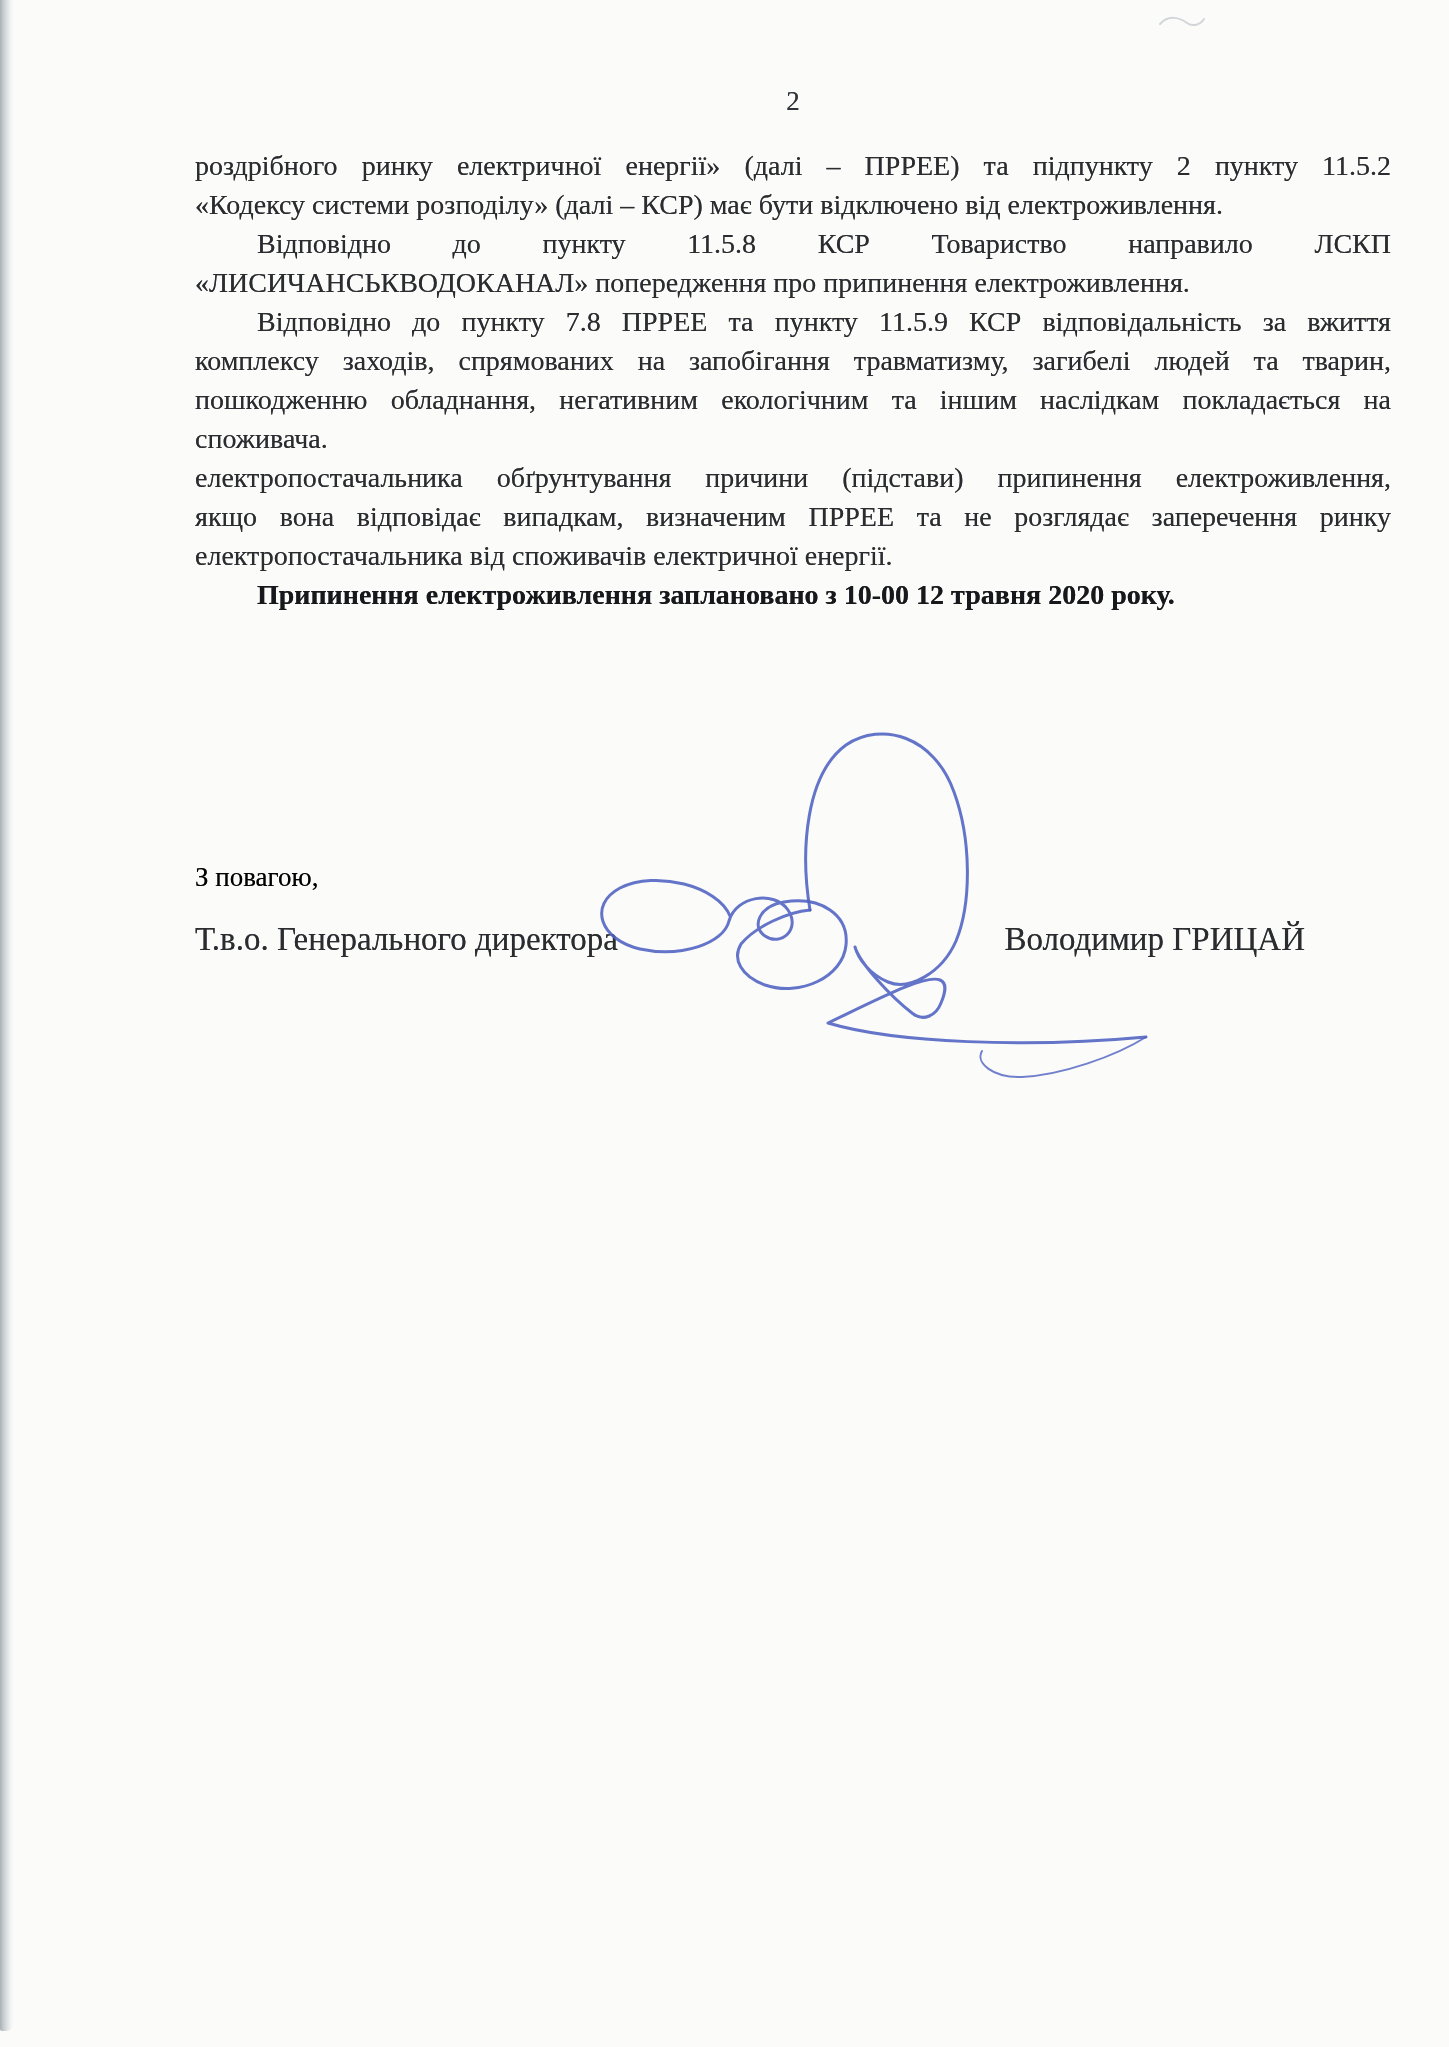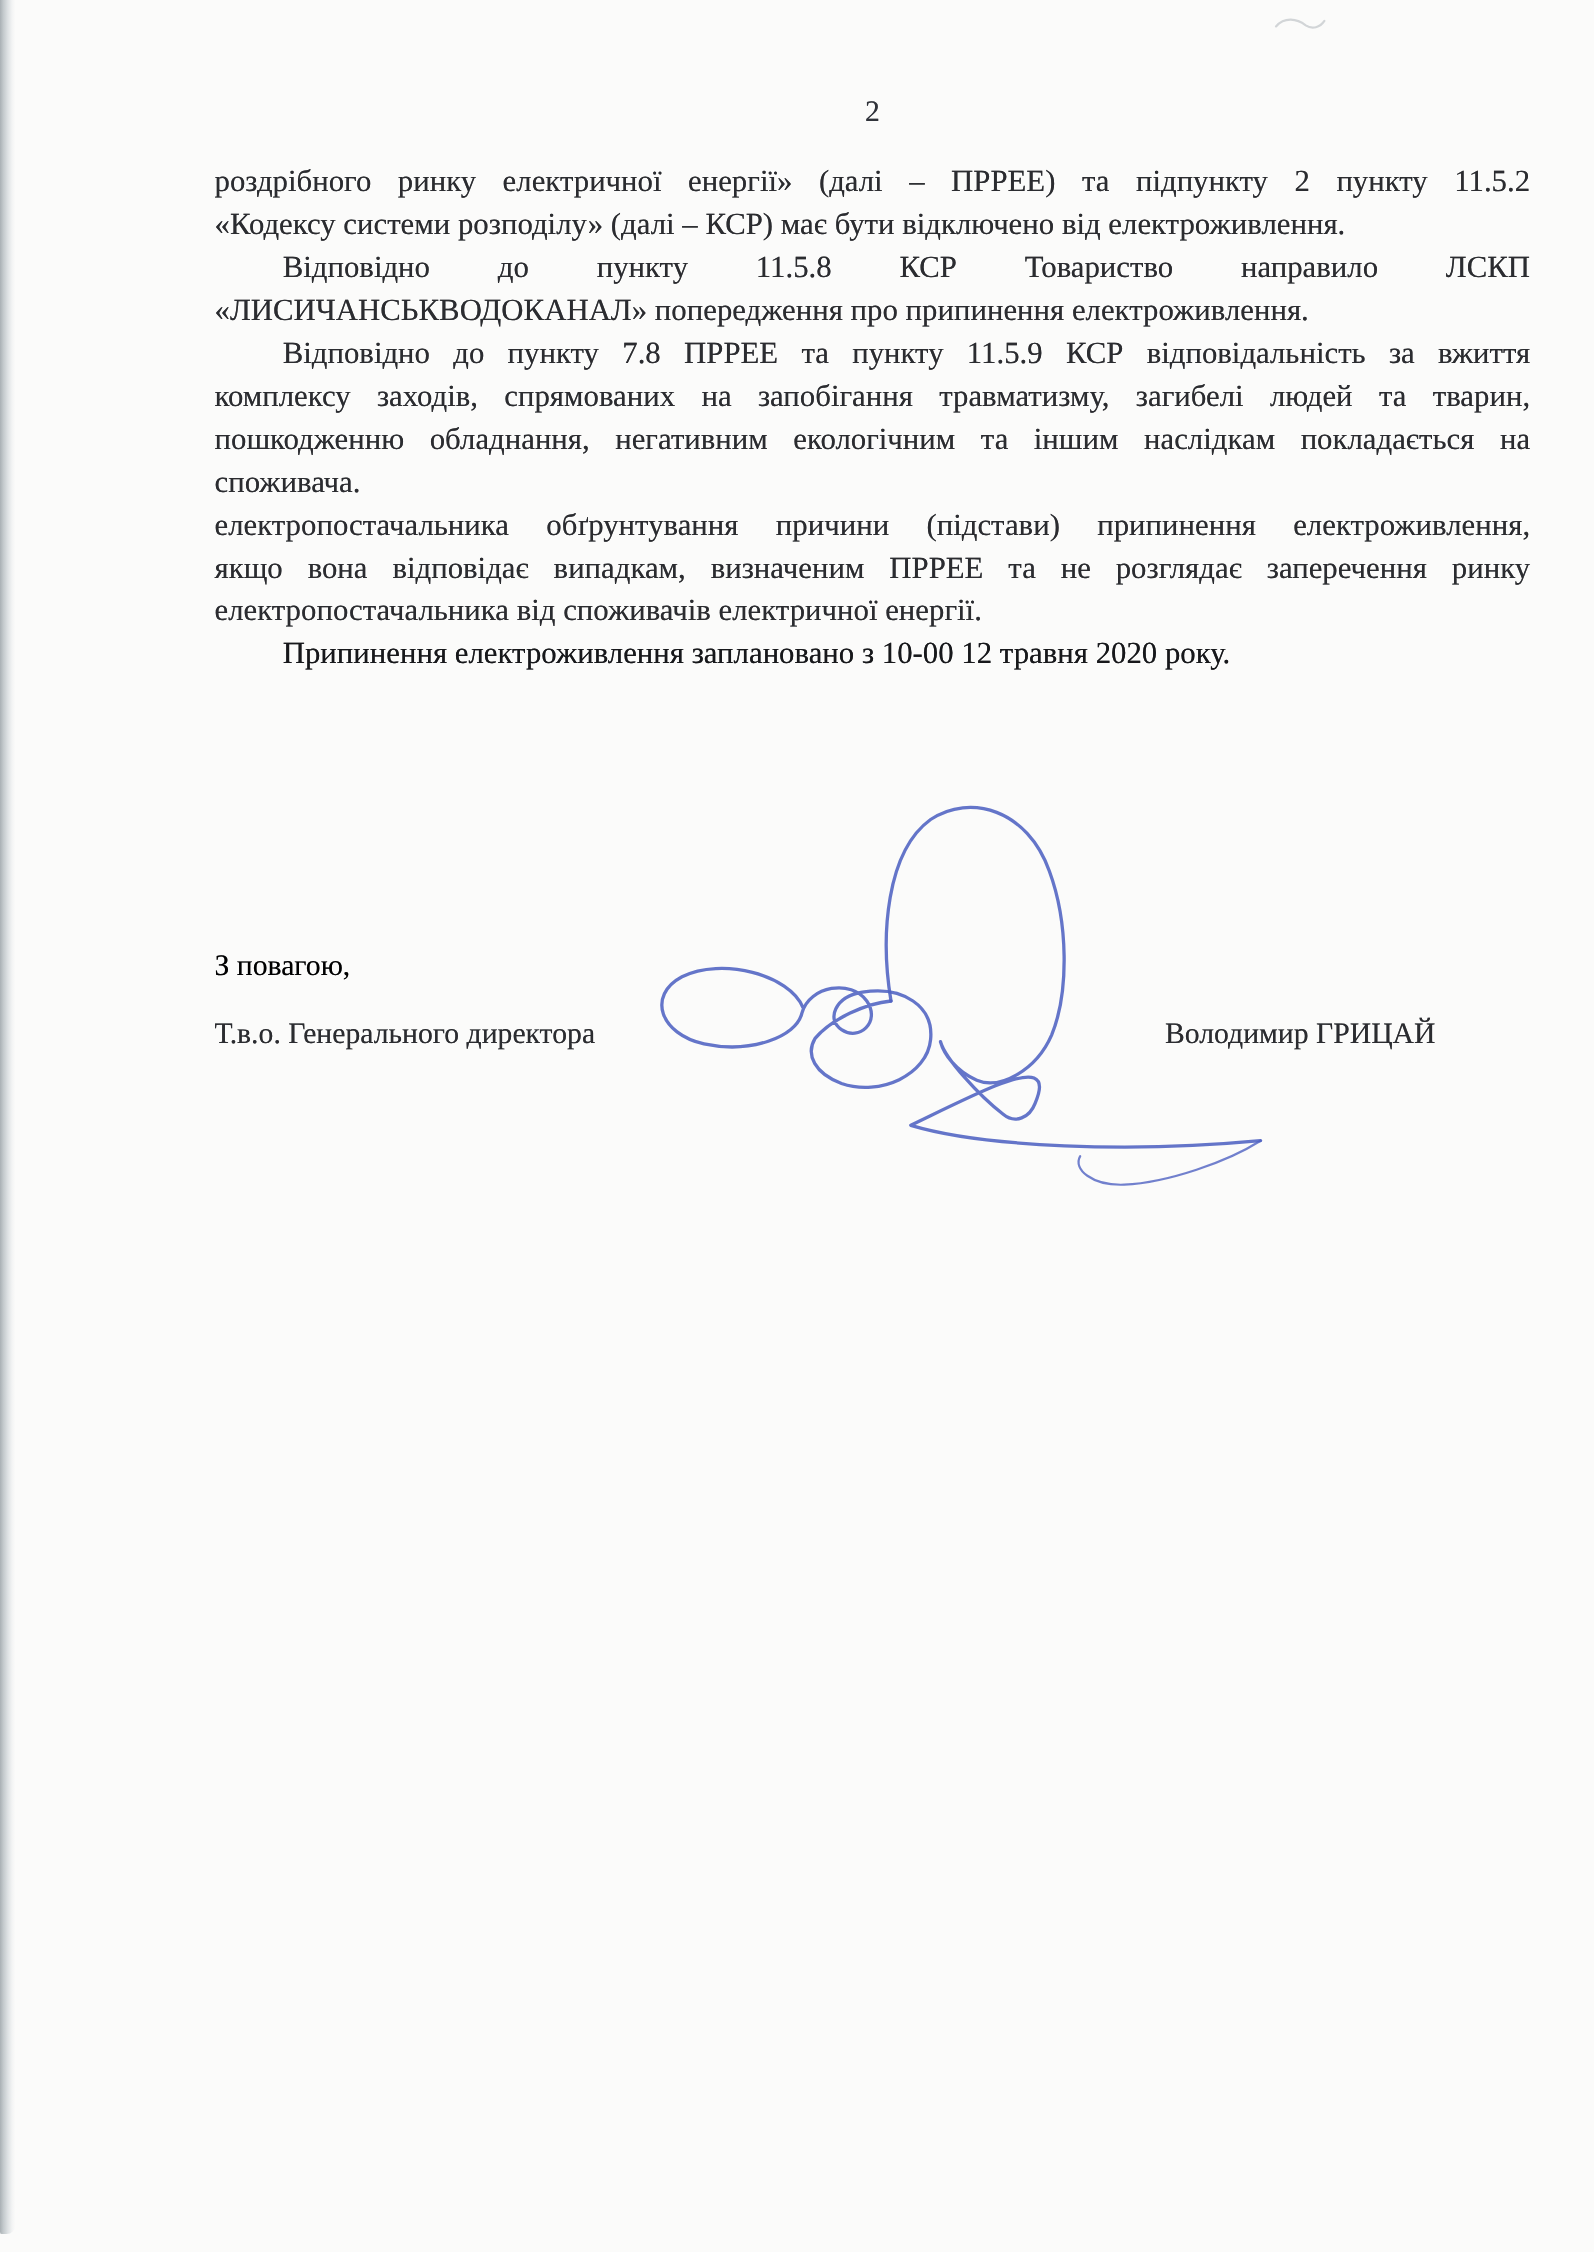--- a/index.html
+++ b/index.html
@@ -22,30 +22,30 @@
     text-shadow:0 0 .5px rgba(48,51,58,.7);
   }
   .textblock{
     position:absolute;left:195px;top:146px;width:1196px;
     font-size:28px;line-height:39px;color:#2b2c30;
     text-shadow:0 0 .5px rgba(43,44,48,.72);
   }
   .line{text-align:justify;text-align-last:justify;}
   .line.end{text-align-last:left;}
   .line.ind{text-indent:62px;}
-  .line.bold{font-weight:normal;color:#17181b;text-shadow:0 0 .6px rgba(20,21,25,.8);}
+  .line.bold{font-weight:bold;color:#17181b;text-shadow:0 0 .6px rgba(20,21,25,.8);}
   .regards{
     position:absolute;left:195px;top:858px;
     font-size:27px;line-height:38px;color:#000000;
     text-shadow:0 0 .5px rgba(43,44,48,.72);
   }
   .sigrow{
     position:absolute;left:195px;top:920px;width:1110px;
     display:flex;justify-content:space-between;align-items:baseline;
-    font-size:27px;line-height:38px;color:#2b2c30;
+    font-size:33px;line-height:38px;color:#2b2c30;
     text-shadow:0 0 .5px rgba(43,44,48,.72);
   }
   .signature{position:absolute;left:560px;top:700px;width:660px;height:440px;}
   .signature path{fill:none;stroke-linecap:round;stroke-linejoin:round;}
 </style>
 </head>
 <body>
 
 <div class="scan-edge"></div>
 

